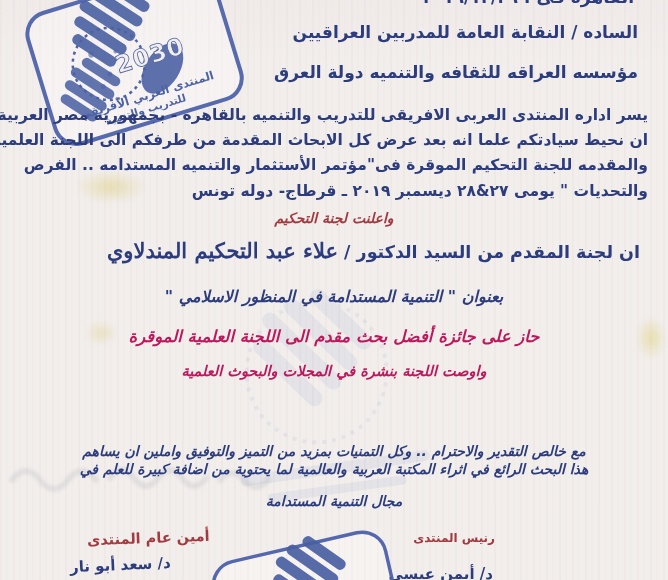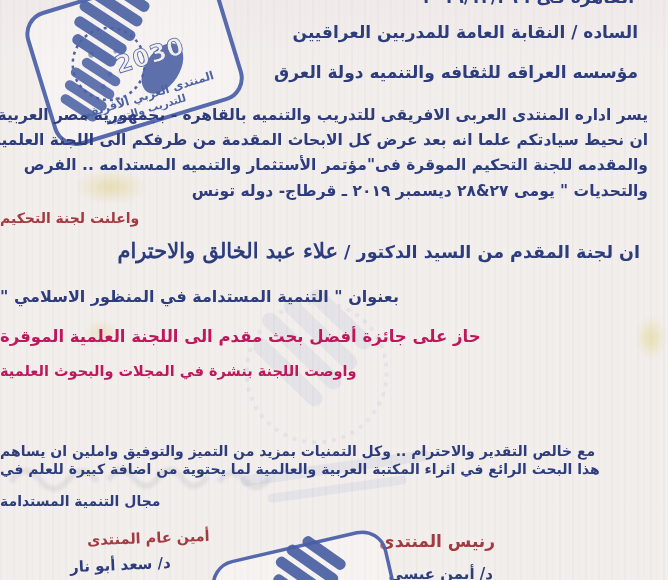--- a/index.html
+++ b/index.html
@@ -19,21 +19,21 @@
         rgba(226,214,206,.09) 6px 8px, rgba(255,255,255,0) 8px 13px),
       linear-gradient(180deg, rgba(236,228,228,.35), rgba(255,255,255,0) 60px);
   }
   .line{
     position:absolute;
     color:#2c3c7c;
     font-weight:bold;
     white-space:nowrap;
     letter-spacing:0;
   }
-  .center{left:0;right:0;text-align:left;}
+  .center{left:0;right:0;text-align:center;font-style:italic;}
   .red{color:#a23a40;}
   .bright-red{color:#be185d;}
 
   .date-line{top:-13px;right:34px;font-size:17px;}
   .to-line{top:22px;right:30px;font-size:17px;}
   .org-line{top:62px;right:30px;font-size:17px;}
 
   .p1-0{top:106px;right:20px;font-size:15.5px;}
   .p1-1{top:131px;right:20px;font-size:15.5px;}
   .p1-2{top:156px;right:20px;font-size:15.5px;}
@@ -43,21 +43,21 @@
   .researcher{top:238px;right:28px;font-size:17.5px;}
   .researcher .name{font-family:"DejaVu Serif", serif;font-size:21px;}
   .paper-title{top:287px;font-size:16px;}
   .award{top:327px;font-size:16.5px;}
   .recommend{top:363px;font-size:14.5px;}
 
   .closing-0{top:443px;font-size:14px;}
   .closing-1{top:461px;font-size:14px;}
   .closing-2{top:493px;font-size:14px;}
 
-  .sig-r-title{top:531px;right:173px;font-size:17px;text-align:center;}
+  .sig-r-title{top:531px;right:173px;font-size:12px;text-align:center;}
   .sig-r-name{top:557px;right:175px;font-size:15px;margin-top:8px;}
   .sig-l-title{top:530px;left:87px;right:auto;font-size:14.5px;transform:rotate(-2deg);}
   .sig-l-name{top:556px;left:70px;right:auto;font-size:15px;transform:rotate(-2.5deg);}
 
   .stamp-top{
     position:absolute;left:30px;top:-20px;width:210px;height:155px;
     transform:rotate(-17deg);opacity:.93;
   }
   .stamp-bottom{
     position:absolute;left:205px;top:518px;width:200px;height:150px;
@@ -146,21 +146,21 @@
     <div class="line p1-0">يسر اداره المنتدى العربى الافريقى للتدريب والتنميه  بالقاهره - بجمهوريه مصر العربية .</div>
     <div class="line p1-1">ان نحيط سيادتكم علما   انه  بعد عرض كل الابحاث المقدمة من طرفكم الى اللجنة العلمية</div>
     <div class="line p1-2">والمقدمه للجنة التحكيم  الموقرة  فى"مؤتمر الأستثمار والتنميه المستدامه .. الفرص</div>
     <div class="line p1-3">والتحديات " يومى ٢٧&amp;٢٨ ديسمبر ٢٠١٩  ـ  قرطاج- دوله تونس</div>
   </div>
 
   <div class="line center red announce">واعلنت لجنة التحكيم</div>
 
   <div class="line researcher">
     <span>ان  لجنة المقدم من السيد الدكتور /</span>
-    <span class="name">علاء عبد الخالق والاحترام</span>
+    <span class="name">علاء عبد التحكيم المندلاوي</span>
   </div>
 
   <div class="line center paper-title">بعنوان " التنمية المستدامة في  المنظور الاسلامي "</div>
   <div class="line center bright-red award">حاز على جائزة أفضل بحث مقدم الى  اللجنة العلمية الموقرة</div>
   <div class="line center bright-red recommend">واوصت اللجنة بنشرة  في المجلات والبحوث العلمية</div>
 
   <div>
     <div class="line center closing-0">مع خالص التقدير والاحترام  .. وكل التمنيات بمزيد من التميز والتوفيق واملين  ان يساهم</div>
     <div class="line center closing-1">هذا البحث الرائع في اثراء المكتبة العربية  والعالمية  لما يحتوية من اضافة كبيرة للعلم في</div>
     <div class="line center closing-2">مجال التنمية المستدامة</div>

